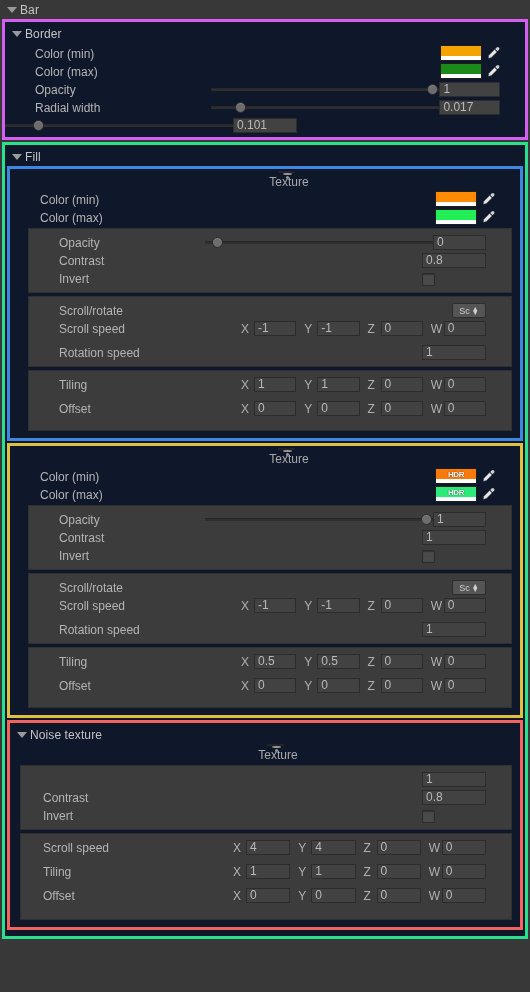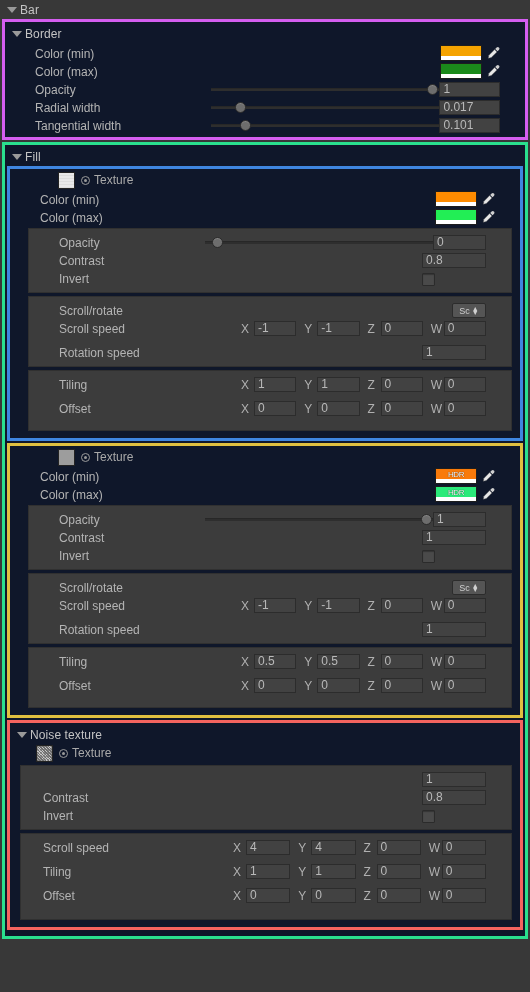--- a/index.html
+++ b/index.html
@@ -157,34 +157,35 @@
     position: absolute;
     left: 0; right: 0; bottom: 0;
     height: 4px;
     background: #ffffff;
   }
   .swatch .hdr {
     position: absolute;
     left: 0; right: 0; top: 1px;
     text-align: center;
     font-size: 8px;
-    font-weight: normal;
+    font-weight: bold;
     color: #ffffff;
     letter-spacing: -0.5px;
     line-height: 10px;
     text-shadow: 0 0 1px #000;
   }
   .eyedrop { width: 14px; height: 16px; display:block; }
 
   
   .objfield {
     display: flex;
     align-items: center;
     padding-left: 48px;
     height: 18px;
+    flex-direction: column;
   }
   .objthumb {
     width: 17px; height: 17px;
     border: 1px solid #232323;
     background: #e2e2e2;
     margin-right: 6px;
   }
   .objthumb.lines {
     background:
       repeating-linear-gradient(to bottom, #e8e8e8 0 2px, #dcdcdc 2px 3px);
@@ -315,21 +316,20 @@
       <div class="row">
         <span class="label lbl-i1">Radial width</span>
         <span class="sliderwrap">
           <span class="track"></span>
           <span class="knob" style="left: calc(11% - 1.32px);"></span>
         </span>
         <span class="numfield nf-val">0.017</span>
       </div>
 
       <div class="row">
-        <span class="label lbl-i1">Tangential width</span>
         <span class="sliderwrap">
           <span class="track"></span>
           <span class="knob" style="left: calc(13% - 1.56px);"></span>
         </span>
         <span class="numfield nf-val">0.101</span>
       </div>
     </div>
   </div>
 
   <div class="grp green">

